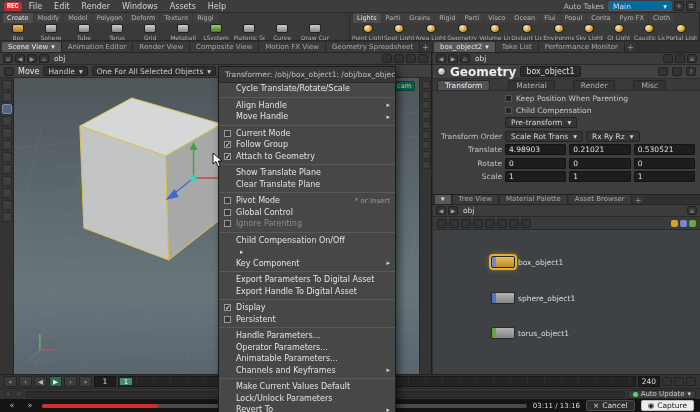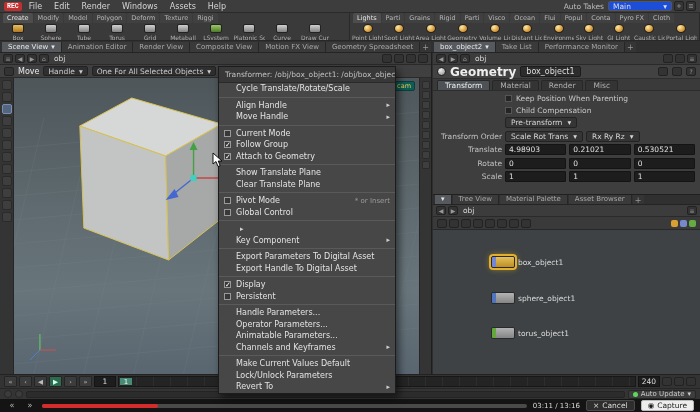--- a/index.html
+++ b/index.html
@@ -4,21 +4,21 @@
 <style>
 *{box-sizing:border-box;}
 html,body{margin:0;padding:0;background:#111;}
 .screen{position:relative;width:700px;height:412px;background:#2e2e2e;font-family:"DejaVu Sans",sans-serif;font-size:8.5px;color:#c8c8c8;overflow:hidden;}
 
 .menubar{position:absolute;top:0;left:0;right:0;height:13px;background:#3d3d3d;display:flex;align-items:center;padding:0 4px;gap:2px;border-bottom:1px solid #2a2a2a;z-index:5;}
 .rec{background:#c03030;color:#fff;font-size:6.5px;font-weight:bold;padding:0 3px;border-radius:2px;height:9px;line-height:9px;font-family:Liberation Mono, monospace;}
 .mitem{padding:0 5px;font-size:8px;color:#d5d5d5;}
 .mspacer{flex:1;}
 .atk{font-size:7.5px;color:#bbb;margin-right:2px;}
-.takedd{background:#1d4ed8;border:1px solid #555;border-radius:2px;height:10px;padding:0 4px;font-size:7.5px;display:flex;align-items:center;justify-content:space-between;width:64px;color:#ddd;}
+.takedd{background:#0369a1;border:1px solid #555;border-radius:2px;height:10px;padding:0 4px;font-size:7.5px;display:flex;align-items:center;justify-content:space-between;width:64px;color:#ddd;}
 .sqbtn{width:10px;height:10px;background:#353535;border:1px solid #222;border-radius:2px;display:flex;align-items:center;justify-content:center;font-size:6.5px;color:#aaa;}
 
 .shelf{position:absolute;top:13px;left:0;right:0;height:28px;background:#3a3a3a;border-bottom:1px solid #282828;display:flex;}
 .shhalf{flex:1;min-width:0;border-right:1px solid #2a2a2a;display:flex;flex-direction:column;}
 .shtabs{display:flex;height:10px;padding-left:3px;gap:1px;overflow:hidden;}
 .shtab{font-size:6.5px;color:#b5b5b5;background:#404040;padding:0 4px;line-height:10px;border-radius:2px 2px 0 0;white-space:nowrap;}
 .shtab.on{background:#4d4d4d;color:#e5e5e5;}
 .shtools{display:flex;flex:1;padding:1px 2px 0;gap:1px;overflow:hidden;}
 .stool{width:32px;display:flex;flex-direction:column;align-items:center;gap:1px;}
 .tic{width:12px;height:9px;border-radius:2px;background:linear-gradient(#d0d0d0,#828282);border:1px solid #222;}
@@ -62,21 +62,21 @@
 .cbx{width:7px;height:7px;border:1px solid #999;background:#383838;font-size:7px;line-height:6px;color:#fff;text-align:center;}
 .mlbl{flex:1;overflow:hidden;}
 .hint{color:#9a9a9a;font-size:7px;margin-left:4px;}
 .sarr{color:#cfcfcf;font-size:7px;margin-left:4px;}
 .msep{height:1px;background:#5a5a5a;margin:2px 0;}
 
 .phead{height:14px;display:flex;align-items:center;gap:4px;padding:0 4px;background:#424242;border-bottom:1px solid #2e2e2e;flex:none;}
 .ptypeic{width:9px;height:9px;border-radius:50%;background:radial-gradient(circle at 35% 30%,#eee,#888);border:1px solid #222;flex:none;}
 .ptype{font-size:12px;color:#eee;font-weight:bold;}
 .pnode{background:#2c2c2c;border:1px solid #1c1c1c;font-size:8px;color:#ddd;padding:0 5px;height:11px;line-height:10px;border-radius:2px;}
-.ptabs{height:12px;display:flex;gap:2px;padding:1px 4px 0;background:#3a3a3a;border-bottom:1px solid #2c2c2c;flex:none;}
+.ptabs{height:12px;display:flex;gap:18px;padding:1px 4px 0;background:#3a3a3a;border-bottom:1px solid #2c2c2c;flex:none;}
 .ptb{font-size:7.5px;padding:0 7px;line-height:10px;background:#343434;color:#b0b0b0;border:1px solid #272727;border-bottom:none;border-radius:2px 2px 0 0;}
 .ptb.on{background:#4e5256;color:#eee;}
 .pbody{height:103px;flex:none;padding:3px 5px;display:flex;flex-direction:column;gap:2.5px;background:#3e3e3e;}
 .prow{display:flex;align-items:center;gap:3px;height:11px;flex:none;}
 .plab{width:64px;text-align:right;font-size:7.5px;color:#c2c2c2;flex:none;}
 .pfield{flex:1;background:#1d1d1d;border:1px solid #141414;color:#e0e0e0;font-size:7.5px;height:11px;line-height:10px;padding:0 3px;border-radius:1px;}
 .cbrow{margin-left:67px;display:flex;gap:4px;align-items:center;height:9px;flex:none;}
 .pcb{width:7px;height:7px;background:#242424;border:1px solid #555;flex:none;}
 .cblbl{font-size:7.5px;color:#c8c8c8;}
 .pdd{background:#353535;border:1px solid #232323;border-radius:2px;font-size:7.5px;color:#d5d5d5;height:11px;display:flex;align-items:center;gap:5px;padding:0 5px;white-space:nowrap;}
@@ -594,21 +594,31 @@
         </span>
         <span class="mlbl">Pivot Mode</span>
         <span class="hint">* or Insert</span>
       </div>
     <div class="mi">
         <span class="gut">
           <span class="cbx"></span>
         </span>
         <span class="mlbl">Global Control</span>
       </div>
-    <div class="msep"></div>
+    <div class="mi dis">
+        <span class="gut">
+          <span class="cbx"></span>
+        </span>
+        <span class="mlbl">Ignore Parenting</span>
+      </div>
+    <div class="msep"></div>
+    <div class="mi">
+        <span class="gut"></span>
+        <span class="mlbl">Child Compensation On/Off</span>
+      </div>
     <div class="mi">
         <span class="gut"></span>
         <span class="sarr">▸</span>
       </div>
     <div class="mi">
         <span class="gut"></span>
         <span class="mlbl">Key Component</span>
         <span class="sarr">▸</span>
       </div>
     <div class="msep"></div>

